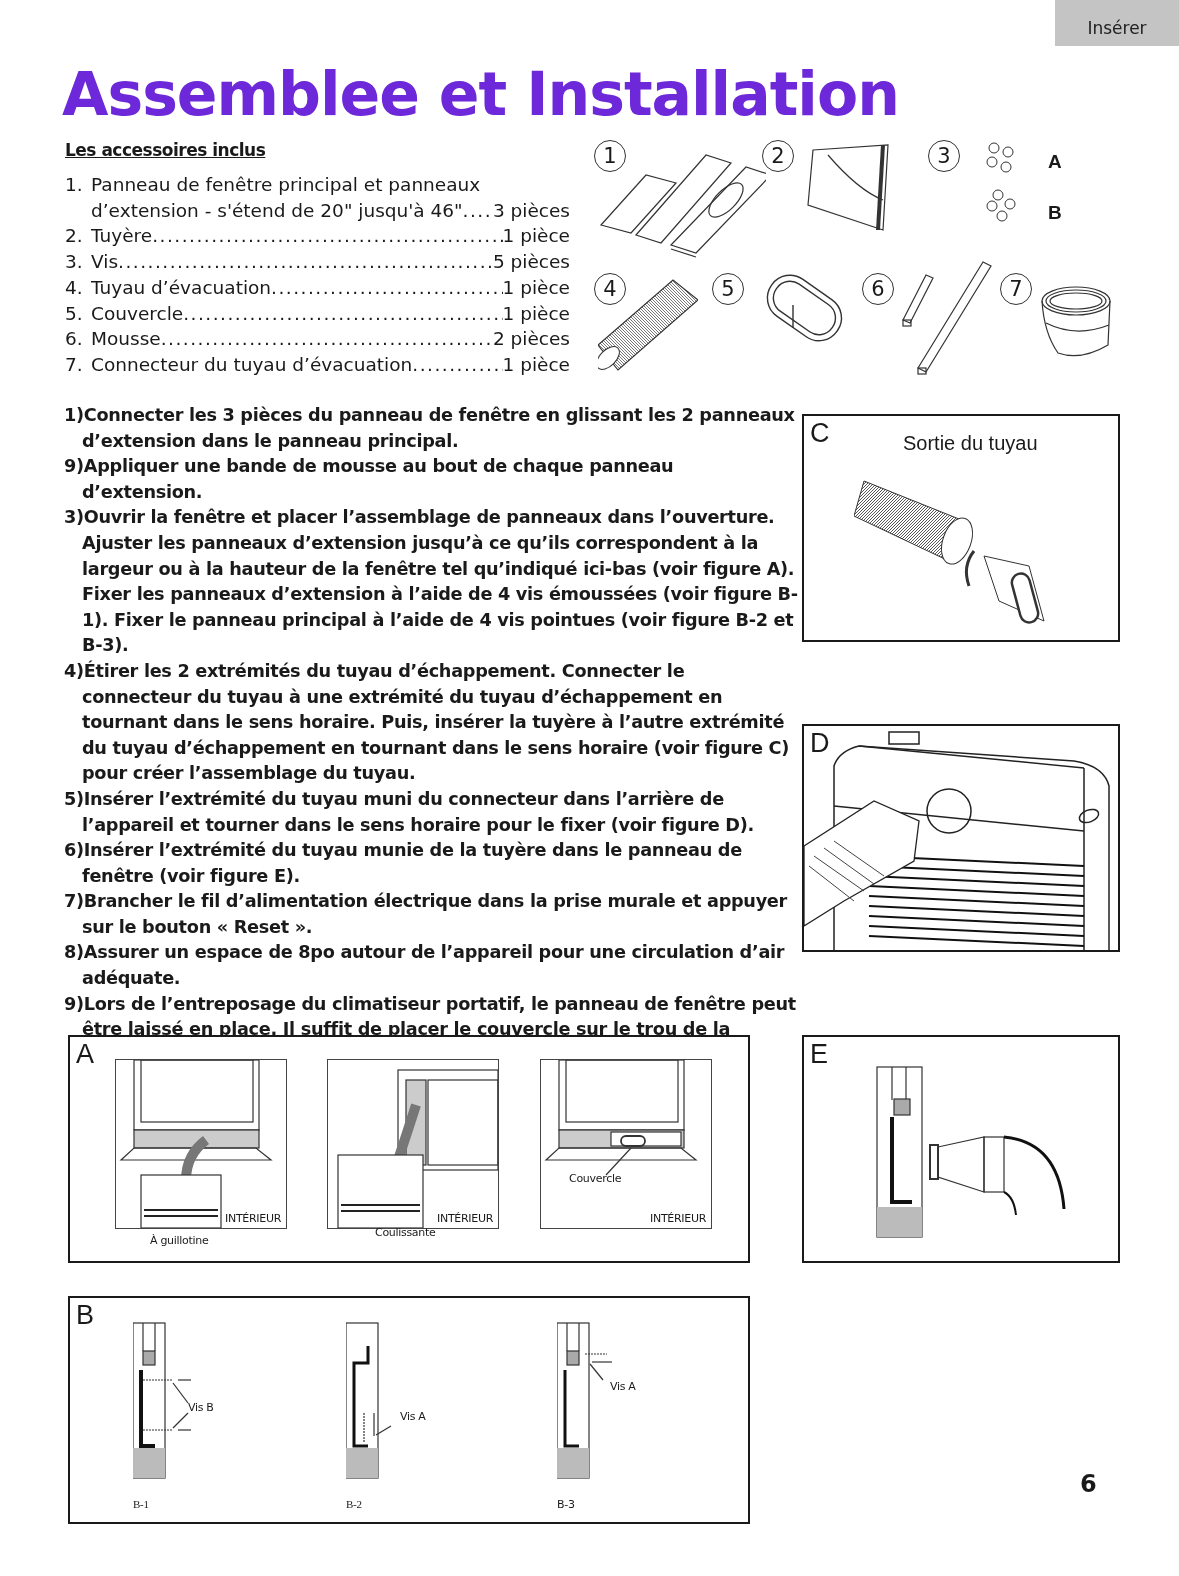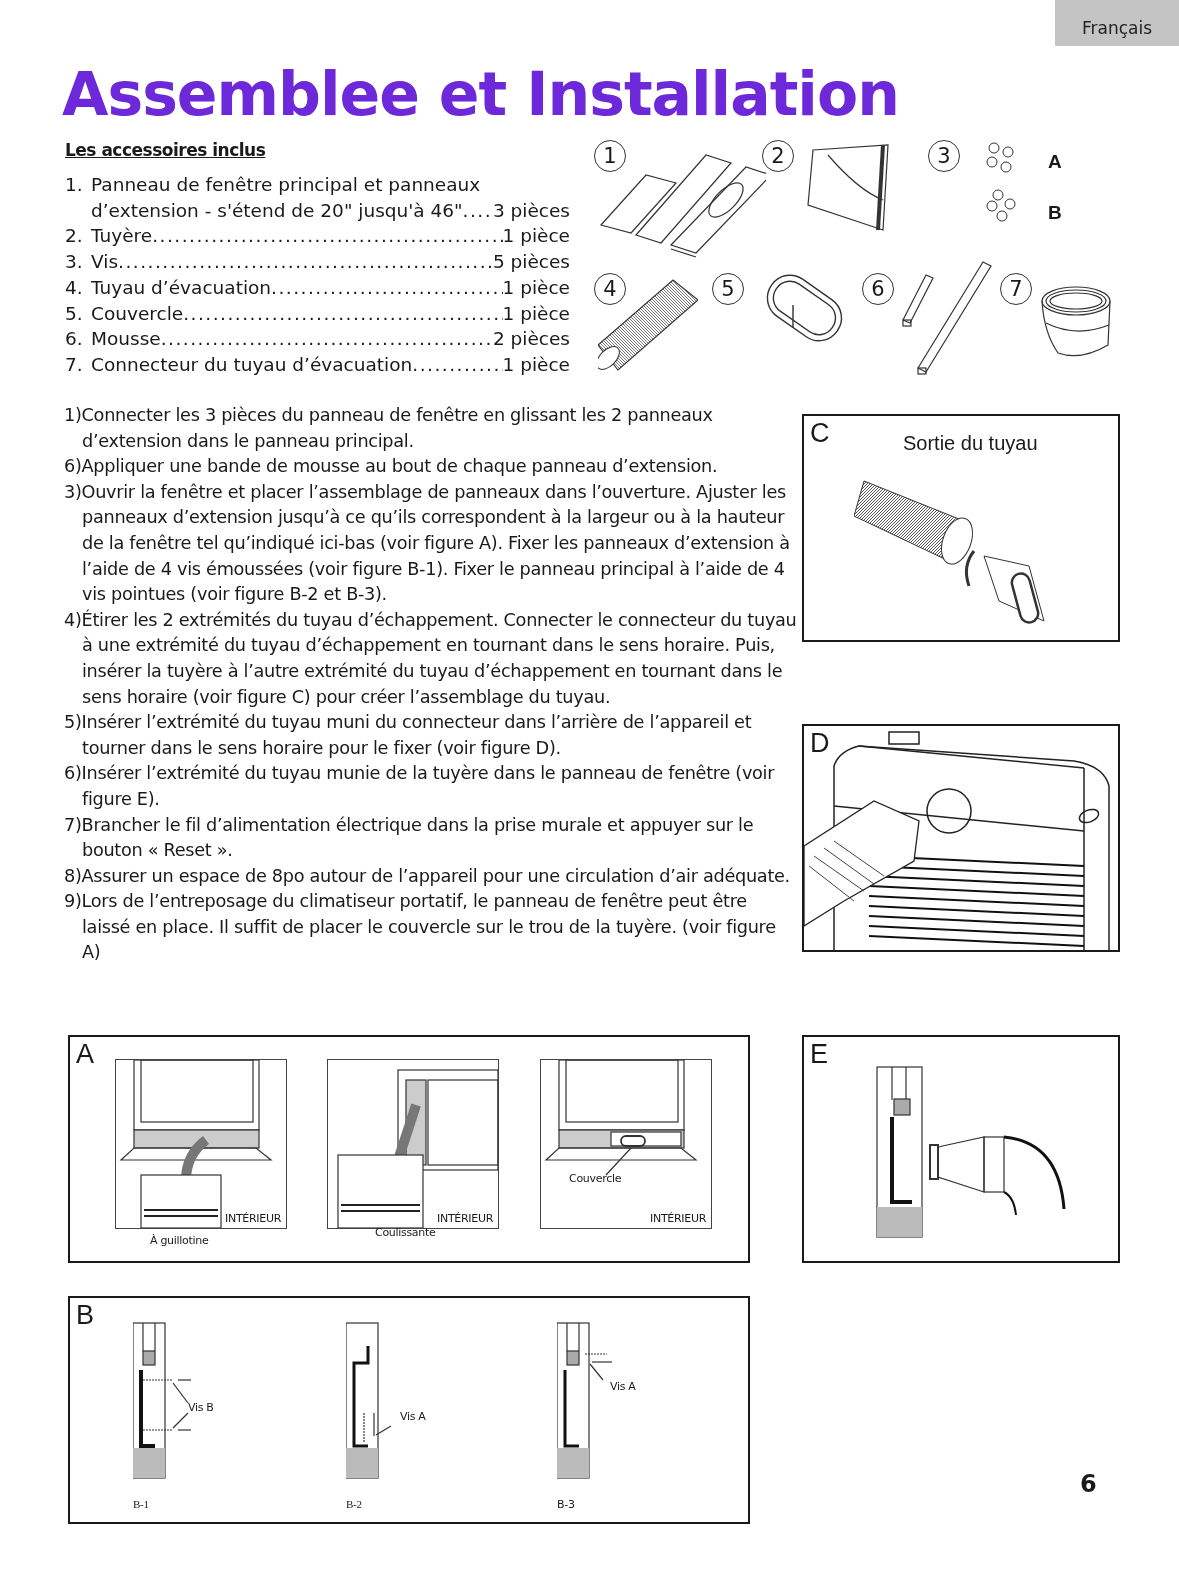--- a/index.html
+++ b/index.html
@@ -21,34 +21,34 @@
   .acc-list .dots::before { content:"......................................................................................................"; }
   .acc-list .qty { flex:none; }
 
   .parts { position:absolute; left:588px; top:135px; width:520px; height:250px; }
   .part { position:absolute; }
   .part-num { position:absolute; width:30px; height:30px; border:1.5px solid #333; border-radius:50%;
               font-size:21px; display:flex; align-items:center; justify-content:center; background:#fff; }
   .screw-label { position:absolute; font-size:19px; font-weight:bold; font-family:"Liberation Sans", sans-serif; }
 
   .steps { position:absolute; left:64px; top:403px; width:735px; font-size:17.7px; line-height:25.6px;
-           letter-spacing:-0.3px; margin:0; padding:0; list-style:none; }
+           letter-spacing:-0.3px; margin:0; padding:0; list-style:none;font-weight:bold; }
   .steps li { padding-left:18px; text-indent:-18px; margin:0; }
 
   .fig { position:absolute; border:2px solid #1a1a1a; background:#fff; box-sizing:border-box; }
   .fig-letter { position:absolute; left:6px; top:2px; font-size:27px; font-family:"Liberation Sans", sans-serif; line-height:30px; }
   .fig-caption { position:absolute; font-family:"Liberation Sans", sans-serif; font-size:20px; }
   .small-label { position:absolute; font-size:11px; letter-spacing:-0.3px; }
   .sub-box { position:absolute; border:1px solid #444; background:#fff; box-sizing:border-box; overflow:hidden; }
   .page-number { position:absolute; left:1080px; top:1470px; font-size:24px; font-weight:bold; }
 </style>
 </head>
 <body>
 
-<div class="lang-tab">Français</div>
+<div class="lang-tab">Insérer</div>
 <h1 class="title">Assemblee et Installation</h1>
 
 <h2 class="acc-heading">Les accessoires inclus</h2>
 <ul class="acc-list">
   <li style="display:block;">
     <div style="display:flex;">
       <span class="num">1.</span>
       <span>Panneau de fenêtre principal et panneaux</span>
     </div>
     <div style="display:flex; padding-left:26px;">
@@ -164,21 +164,21 @@
       <ellipse cx="40" cy="18" rx="30" ry="11"></ellipse>
       <ellipse cx="40" cy="18" rx="26" ry="8"></ellipse>
       <path d="M6,18 Q8,50 22,70 Q45,78 72,62 L74,18"></path>
       <path d="M10,40 Q40,55 73,42"></path>
     </g>
   </svg>
 </div>
 
 <ol class="steps">
   <li>1)Connecter les 3 pièces du panneau de fenêtre en glissant les 2 panneaux d’extension dans le panneau principal.</li>
-  <li>6)Appliquer une bande de mousse au bout de chaque panneau d’extension.</li>
+  <li>9)Appliquer une bande de mousse au bout de chaque panneau d’extension.</li>
   <li>3)Ouvrir la fenêtre et placer l’assemblage de panneaux dans l’ouverture. Ajuster les panneaux d’extension jusqu’à ce qu’ils correspondent à la largeur ou à la hauteur de la fenêtre tel qu’indiqué ici-bas (voir figure A). Fixer les panneaux d’extension à l’aide de 4 vis émoussées (voir figure B-1). Fixer le panneau principal à l’aide de 4 vis pointues (voir figure B-2 et B-3).</li>
   <li>4)Étirer les 2 extrémités du tuyau d’échappement. Connecter le connecteur du tuyau à une extrémité du tuyau d’échappement en tournant dans le sens horaire. Puis, insérer la tuyère à l’autre extrémité du tuyau d’échappement en tournant dans le sens horaire (voir figure C) pour créer l’assemblage du tuyau.</li>
   <li>5)Insérer l’extrémité du tuyau muni du connecteur dans l’arrière de l’appareil et tourner dans le sens horaire pour le fixer (voir figure D).</li>
   <li>6)Insérer l’extrémité du tuyau munie de la tuyère dans le panneau de fenêtre (voir figure E).</li>
   <li>7)Brancher le fil d’alimentation électrique dans la prise murale et appuyer sur le bouton « Reset ».</li>
   <li>8)Assurer un espace de 8po autour de l’appareil pour une circulation d’air adéquate.</li>
   <li>9)Lors de l’entreposage du climatiseur portatif, le panneau de fenêtre peut être laissé en place. Il suffit de placer le couvercle sur le trou de la tuyère. (voir figure A)</li>
 </ol>
 
 <div class="fig" style="left:802px;top:414px;width:318px;height:228px;">

